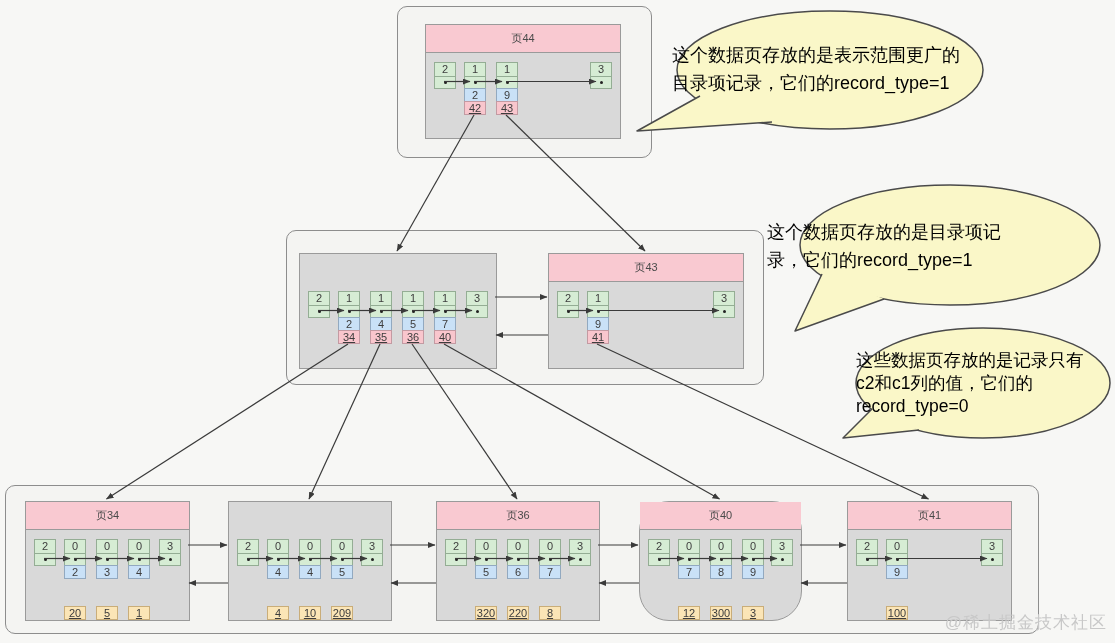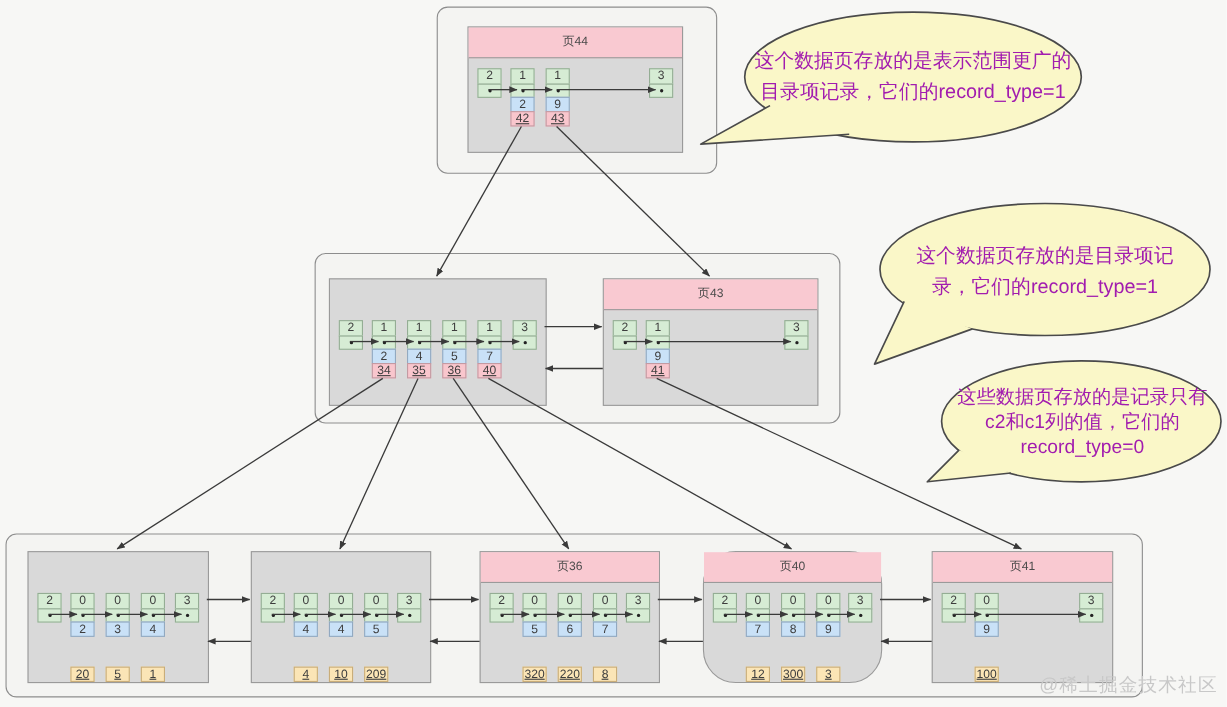--- a/index.html
+++ b/index.html
@@ -38,22 +38,22 @@
   }
   .cell.mid{height:14px;line-height:12px;background:var(--blue,#c9e1f7);border-color:var(--blue-b,#92a9c0);}
   .cell.bot{height:14px;line-height:12px;text-decoration:underline;}
   .cell.bot.pink{background:var(--pinkc,#f9c6cd);border-color:var(--pink-b,#c39aa2);}
   .cell.bot.orange{background:var(--orange,#fbe5b6);border-color:var(--orange-b,#c9ad79);margin-top:27px;}
   #arrows{
     position:absolute;left:0;top:0;width:1115px;height:643px;
     z-index:10;pointer-events:none;
   }
   .bubble-text{
-    position:absolute;z-index:20;text-align:center;
-    font-size:18px;line-height:28px;color:#a21caf;
+    position:absolute;z-index:20;text-align:left;
+    font-size:18px;line-height:28px;color:#000000;
     white-space:pre-line;pointer-events:none;
   }
   .bubble-text.small{font-size:17.5px;line-height:23px;}
   .watermark{
     position:absolute;right:8px;bottom:9px;z-index:30;
     font-size:17px;color:#c8c8c8;letter-spacing:1px;
   }
 </style>
 </head>
 <body>
@@ -159,20 +159,21 @@
           <div class="cell bot pink">41</div>
         </div>
         <div class="rec" style="left: 164px; top: 37px;">
           <div class="cell val">3</div>
           <div class="cell dotc">
             <div class="dotmark"></div>
           </div>
         </div>
       </div>
       <div class="page" style="left: 25px; top: 501px; width: 163px; height: 118px;">
+        <div class="page-header">页34</div>
         <div class="rec" style="left: 8px; top: 37px;">
           <div class="cell val">2</div>
           <div class="cell dotc">
             <div class="dotmark"></div>
           </div>
         </div>
         <div class="rec" style="left: 38px; top: 37px;">
           <div class="cell val">0</div>
           <div class="cell dotc">
             <div class="dotmark"></div>
@@ -407,20 +408,20 @@
       <line x1="390" y1="545" x2="435" y2="545" stroke="#3a3a3a" stroke-width="1.2" marker-end="url(#ah)"></line>
       <line x1="436" y1="583" x2="391" y2="583" stroke="#3a3a3a" stroke-width="1.2" marker-end="url(#ah)"></line>
       <line x1="598" y1="545" x2="638" y2="545" stroke="#3a3a3a" stroke-width="1.2" marker-end="url(#ah)"></line>
       <line x1="639" y1="583" x2="599" y2="583" stroke="#3a3a3a" stroke-width="1.2" marker-end="url(#ah)"></line>
       <line x1="800" y1="545" x2="846" y2="545" stroke="#3a3a3a" stroke-width="1.2" marker-end="url(#ah)"></line>
       <line x1="847" y1="583" x2="801" y2="583" stroke="#3a3a3a" stroke-width="1.2" marker-end="url(#ah)"></line>
     </svg>
 
   <div class="bubble-text" style="left:672px;top:41px;width:316px;">这个数据页存放的是表示范围更广的
 目录项记录，它们的record_type=1</div>
-  <div class="bubble-text" style="left:805px;top:218px;width:290px;">这个数据页存放的是目录项记
+  <div class="bubble-text" style="left:767px;top:218px;width:290px;">这个数据页存放的是目录项记
 录，它们的record_type=1</div>
   <div class="bubble-text small" style="left:856px;top:349px;width:256px;">这些数据页存放的是记录只有
 c2和c1列的值，它们的
 record_type=0</div>
 
   <div class="watermark">@稀土掘金技术社区</div>
 </div>
 
 </body></html>

